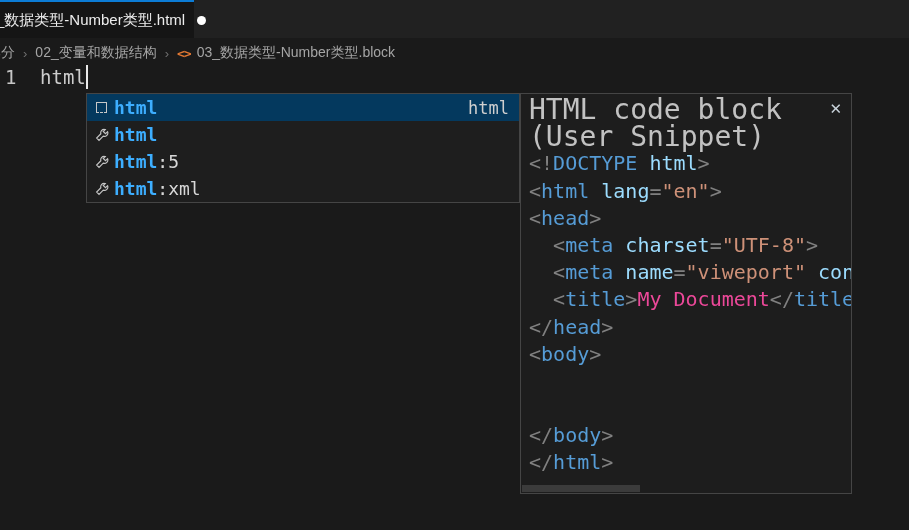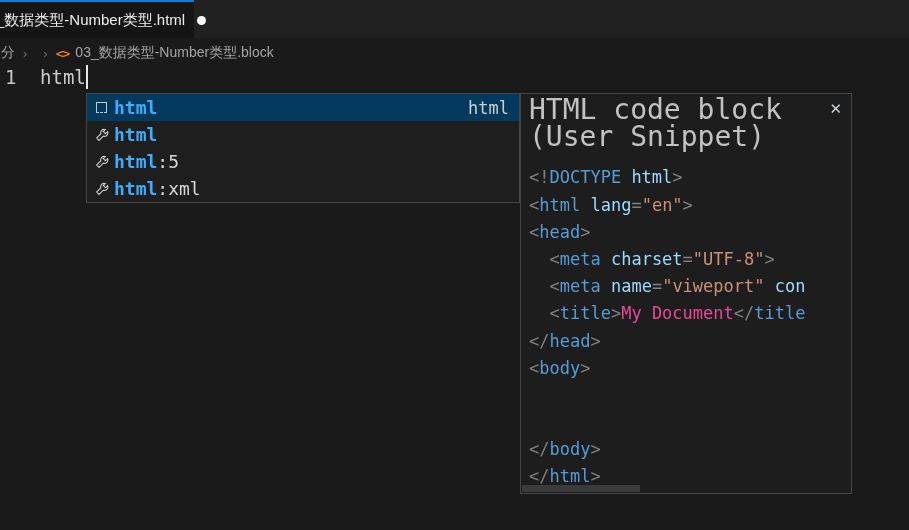--- a/index.html
+++ b/index.html
@@ -41,21 +41,21 @@
   .s-label { font-size:18px; font-weight:bold; color:#3daeff; margin-left:3px; white-space:pre; }
   .s-suffix { font-size:18px; color:#d8d8d8; font-weight:normal; white-space:pre; }
   .s-detail { position:absolute; right:10px; font-size:17px; color:#cfcfcf; font-weight:normal; }
   
   .doc-panel { position:absolute; left:520px; top:93px; width:332px; height:401px;
     background:#1d1d1d; border:1px solid #454545; padding:2px 0 0 8px; overflow:hidden; }
   .doc-title { font-size:28px; line-height:27.2px; color:#c2c2c2; margin-right:26px;
     word-break:break-all; white-space:normal; }
   .doc-close { position:absolute; top:7px; right:9px; font-size:15px; color:#c8d2da; cursor:pointer;
     font-family:"Liberation Sans", sans-serif; line-height:1; }
-  .doc-code { margin-top:14px; font-size:17px; line-height:27.2px; white-space:pre; overflow:hidden; }
+  .doc-code { font-size:20px; line-height:27.2px; white-space:pre; overflow:hidden; }
   .cl { height:27.2px; }
   .tk-p   { color:#808080; }
   .tk-tag { color:#569cd6; }
   .tk-attr{ color:#9cdcfe; }
   .tk-str { color:#ce9178; }
   .tk-d   { color:#ec4899; }
   .hthumb { position:absolute; left:1px; bottom:1px; width:118px; height:7px; background:#3b3b3b; cursor:pointer; }
 </style>
 </head>
 <body>
@@ -65,20 +65,21 @@
   <div class="tabbar">
     <div class="tab">
       <span class="tab-label">_数据类型-Number类型.html</span>
       <span class="tab-dot"></span>
     </div>
   </div>
 
   <div class="breadcrumb">
     <span>部分</span>
     <span class="crumb-sep">›</span>
+    <span>02_变量和数据结构</span>
     <span class="crumb-sep">›</span>
     <span class="file-type-icon">&lt;&gt;</span>
     <span>03_数据类型-Number类型.block</span>
   </div>
 
   <div class="editor-line">
     <span class="gutter">1</span>
     <span class="line-text">html</span>
     <span class="cursor"></span>
   </div>

